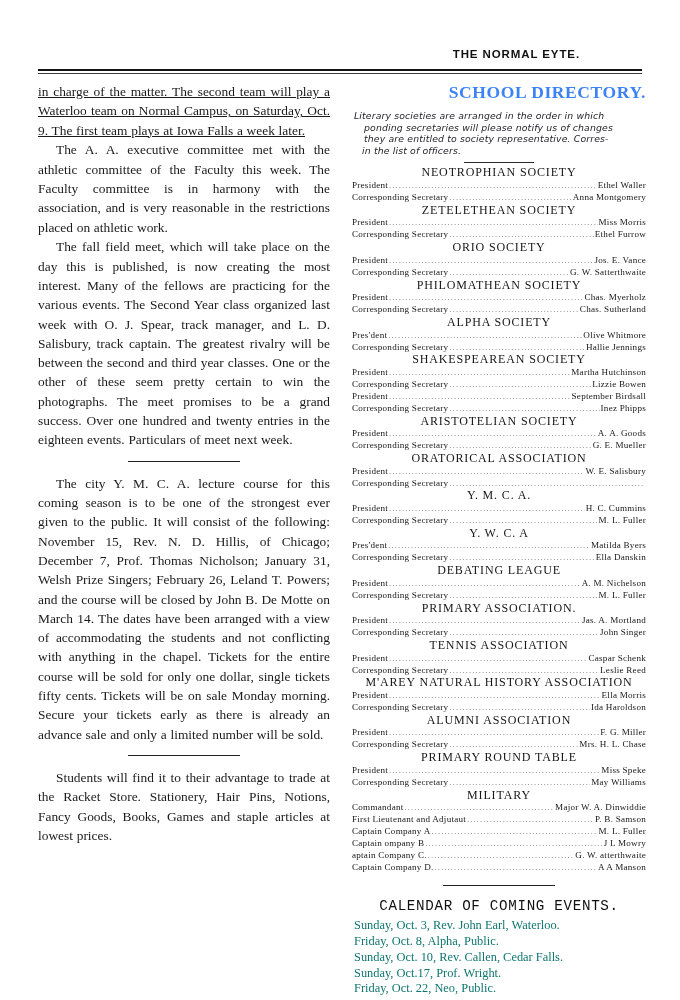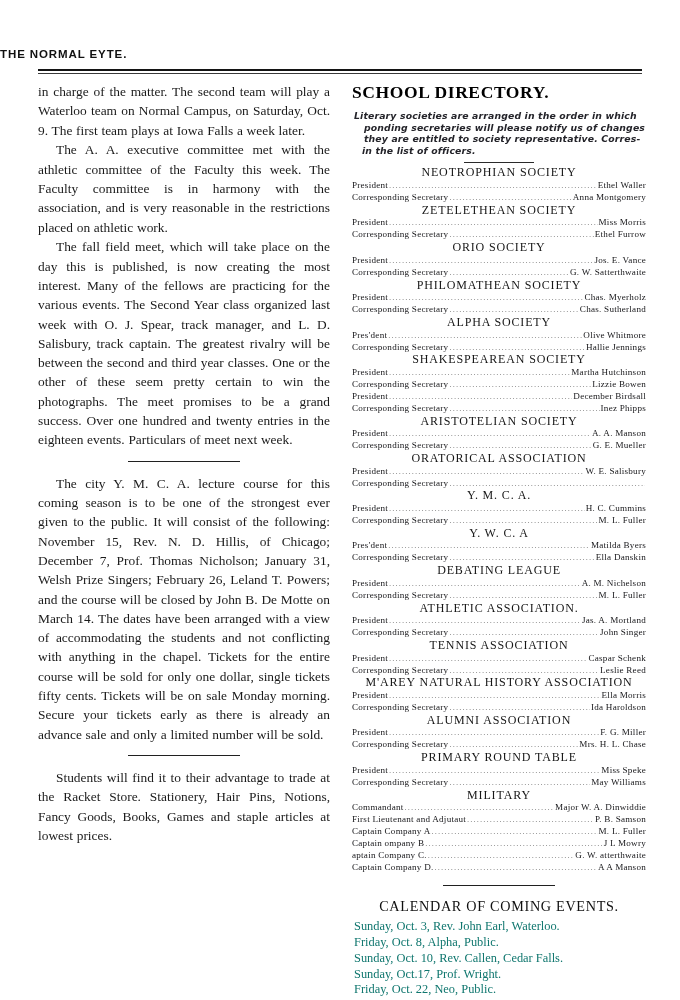--- a/index.html
+++ b/index.html
@@ -16,21 +16,21 @@
     font-family: "Liberation Serif", "DejaVu Serif", serif;
     color: #151515;
   }
 
   
   .masthead {
     position: absolute;
     left: 0;
     top: 48px;
     width: 580px;
-    text-align: left;
+    text-align: right;
   }
   .masthead-title {
     font-family: "Liberation Sans", "DejaVu Sans", sans-serif;
     font-weight: bold;
     font-size: 11.5px;
     letter-spacing: 0.9px;
     color: #101010;
   }
   .rule-thick {
     position: absolute;
@@ -66,49 +66,48 @@
   
   .body-par {
     font-size: 13.4px;
     line-height: 19.3px;
     text-align: justify;
     text-indent: 18px;
     margin: 0 0 0.5px 0;
     color: #1a1a1a;
     word-spacing: 0.4px;
   }
-  .body-par.first { text-indent: 0; }
+  .body-par.first { text-indent: 0; text-decoration: underline; }
 
   .sep-rule {
     width: 112px;
     height: 1.1px;
     background: #202020;
     margin: 11px auto 12px auto;
   }
 
   
   .dir-title {
-    text-align: left;
+    text-align: right;
     font-family: "Liberation Serif", "DejaVu Serif", serif;
     font-weight: bold;
     font-size: 17.5px;
     letter-spacing: 0.6px;
     margin: 0 0 7px 0;
-    color: #000000;
+    color: #3b82f6;
   }
   .dir-note {
     font-style: italic;
     font-size: 9.3px;
     line-height: 11.6px;
     text-align: justify;
     color: #24242a;
     margin: 0 0 6px 2px;
     letter-spacing: 0.15px;
     font-family: "DejaVu Sans", "Liberation Sans", sans-serif;
-    font-weight: bold;
   }
   .dir-note-line { display: block; }
   .dir-note-line.i1 { padding-left: 10px; }
   .dir-note-line.i2 { padding-left: 10px; }
   .dir-note-line.i3 { padding-left: 8px; }
 
   .mini-rule {
     width: 70px;
     height: 1px;
     background: #2a2a2a;
@@ -153,20 +152,21 @@
     text-align: right;
   }
 
   
   .cal-title {
     text-align: center;
     font-size: 14.2px;
     letter-spacing: 0.7px;
     margin: 3px 0 4px 0;
     color: #101010;
+    font-family: Liberation Mono, monospace;
   }
   .cal-item {
     font-size: 12.4px;
     line-height: 15.9px;
     color: #0f766e;
     text-indent: 0;
     padding-left: 2px;
   }
 </style>
 </head>
@@ -281,34 +281,34 @@
           <div class="entry">
             <span class="role">Corresponding Secretary</span>
             <span class="dots">........................................................................................................................</span>
             <span class="person">Lizzie Bowen</span>
           </div>
         </div>
         <div class="org">
           <div class="entry">
             <span class="role">President</span>
             <span class="dots">........................................................................................................................</span>
-            <span class="person">December Birdsall</span>
+            <span class="person">September Birdsall</span>
           </div>
           <div class="entry">
             <span class="role">Corresponding Secretary</span>
             <span class="dots">........................................................................................................................</span>
             <span class="person">Inez Phipps</span>
           </div>
         </div>
         <div class="org">
           <div class="org-name">ARISTOTELIAN SOCIETY</div>
           <div class="entry">
             <span class="role">President</span>
             <span class="dots">........................................................................................................................</span>
-            <span class="person">A. A. Manson</span>
+            <span class="person">A. A. Goods</span>
           </div>
           <div class="entry">
             <span class="role">Corresponding Secretary</span>
             <span class="dots">........................................................................................................................</span>
             <span class="person">G. E. Mueller</span>
           </div>
         </div>
         <div class="org">
           <div class="org-name">ORATORICAL ASSOCIATION</div>
           <div class="entry">
@@ -355,21 +355,21 @@
             <span class="dots">........................................................................................................................</span>
             <span class="person">A. M. Nichelson</span>
           </div>
           <div class="entry">
             <span class="role">Corresponding Secretary</span>
             <span class="dots">........................................................................................................................</span>
             <span class="person">M. L. Fuller</span>
           </div>
         </div>
         <div class="org">
-          <div class="org-name">ATHLETIC ASSOCIATION.</div>
+          <div class="org-name">PRIMARY ASSOCIATION.</div>
           <div class="entry">
             <span class="role">President</span>
             <span class="dots">........................................................................................................................</span>
             <span class="person">Jas. A. Mortland</span>
           </div>
           <div class="entry">
             <span class="role">Corresponding Secretary</span>
             <span class="dots">........................................................................................................................</span>
             <span class="person">John Singer</span>
           </div>

